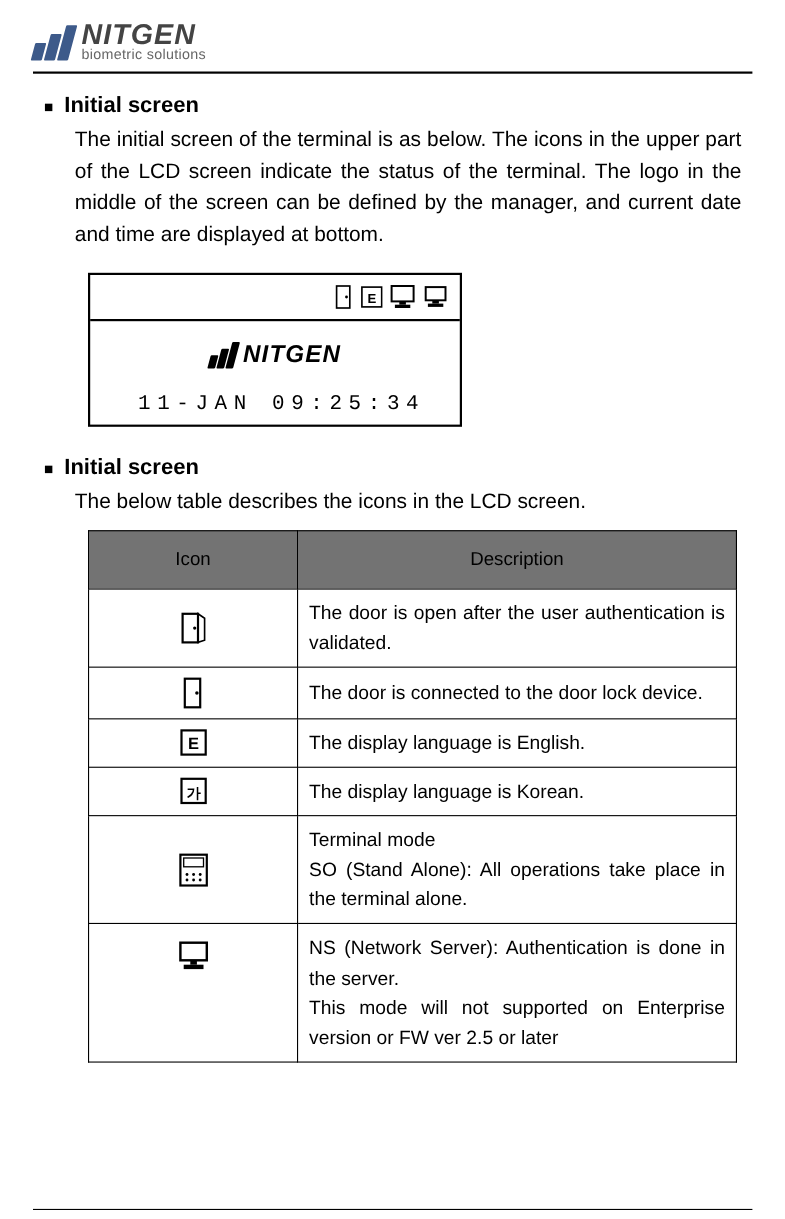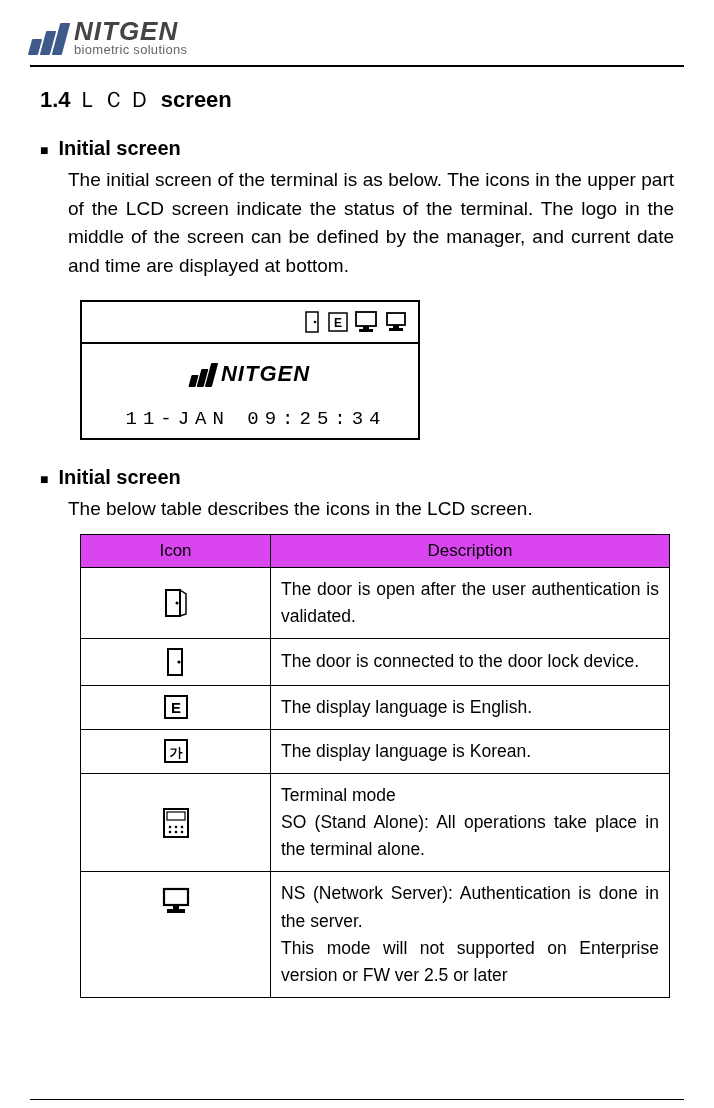--- a/index.html
+++ b/index.html
@@ -141,25 +141,25 @@
       text-align: center;
       padding: 4px 0 8px 12px;
     }
     table.desc {
       border-collapse: collapse;
       width: 590px;
       margin-left: 40px;
       margin-bottom: 30px;
     }
     table.desc th {
-      background: #d946ef;
+      background: #737373;
       border: 1px solid #000;
       font-weight: normal;
       font-size: 17px;
-      padding: 6px 0;
+      padding: 16px 0;
     }
     table.desc td {
       border: 1px solid #000;
       padding: 8px 10px;
       font-size: 17.5px;
       line-height: 1.55;
       text-align: justify;
       vertical-align: middle;
     }
     table.desc td.icon-cell {
@@ -192,25 +192,20 @@
       <div class="logo-bar b3"></div>
     </div>
     <div>
       <div class="brand-name">NITGEN</div>
       <div class="brand-sub">biometric solutions</div>
     </div>
   </div>
   <hr class="hr-thick">
 
   <div class="content">
-    <div class="section-title">
-      <span>1.4</span>
-      <span class="mono">ＬＣＤ</span>
-      <span>screen</span>
-    </div>
 
     <div class="bullet-row">
       <span class="bullet">■</span>
       <span class="bullet-title">Initial screen</span>
     </div>
     <div class="body-text">The initial screen of the terminal is as below. The icons in the upper part of the LCD screen indicate the status of the terminal. The logo in the middle of the screen can be defined by the manager, and current date and time are displayed at bottom.</div>
 
     <div class="lcd-box">
       <div class="lcd-top">
         <svg class="svg-icon" width="18" height="22" viewBox="0 0 18 22">

